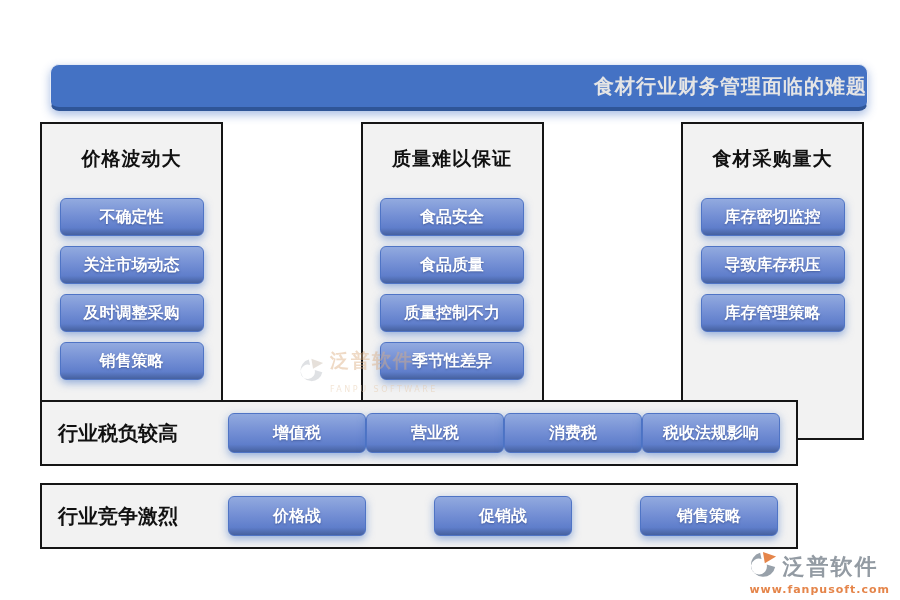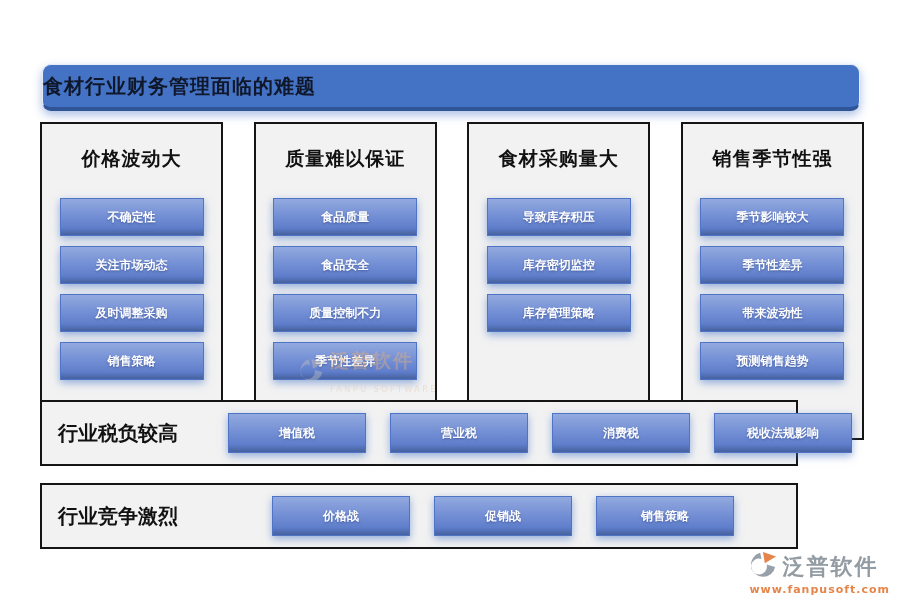--- a/index.html
+++ b/index.html
@@ -3,69 +3,69 @@
 <meta charset="utf-8">
 <style>
   html,body { margin:0; padding:0; }
   body {
     width:900px; height:600px; position:relative; overflow:hidden;
     background:#ffffff;
     font-family:"DejaVu Sans","Liberation Sans",sans-serif;
   }
   
   .banner {
-    position:absolute; left:42px; top:64px; width:816px; height:42px;
+    position:absolute; left:50px; top:64px; width:816px; height:42px;
     background:#4472C4;
     border:1px solid #e7ecf6;
     border-bottom:4px solid #2F5597;
     border-radius:9px;
     box-shadow:0 4px 10px rgba(68,114,196,.45);
-    display:flex; align-items:center; justify-content:flex-start;
-    color:#0f172a; font-size:20px; font-weight:bold; letter-spacing:1px;
+    display:flex; align-items:center; justify-content:flex-end;
+    color:#e5e5e5; font-size:20px; font-weight:bold; letter-spacing:1px;
   }
   
   .columns {
     position:absolute; left:40px; top:122px; width:824px; height:270px;
     display:flex; justify-content:space-between;
   }
   .column {
     width:183px; height:318px; box-sizing:border-box;
     background:#F2F2F2; border:2px solid #151515;
     display:flex; flex-direction:column; align-items:center;
     padding-top:22px;
   }
   .col-header {
     font-size:19px; font-weight:bold; color:#111111;
     letter-spacing:1px; margin-bottom:26px; white-space:nowrap;
   }
   .btn {
     background:linear-gradient(180deg,#93abdf 0%,#7archae 0%);
     background:linear-gradient(180deg,#92aadf 0%,#7590d5 45%,#5f7ecb 80%,#46619f 100%);
-    border:1px solid #4f74c5; border-radius:0;
-    color:#ffffff; font-weight:bold; font-size:12px; white-space:nowrap;
+    border:1px solid #4f74c5; border-radius:6px;
+    color:#ffffff; font-weight:bold; font-size:16px; white-space:nowrap;
     display:flex; align-items:center; justify-content:center;
     text-shadow:0 1px 2px rgba(40,60,120,.55);
     box-shadow:0 3px 8px rgba(68,114,196,.55);
     cursor:pointer;
   }
   .col-btn { width:142px; height:36px; margin-bottom:10px; flex:0 0 auto; }
   
   .row-panel {
     position:absolute; left:40px; width:758px; height:66px; box-sizing:border-box;
     background:#F2F2F2; border:2px solid #151515;
     display:flex; align-items:center;
     padding:0 18px 0 16px;
   }
   .row-tax { top:400px; }
   .row-comp { top:483px; }
   .row-label {
     width:170px; flex:0 0 170px;
     font-size:20px; font-weight:bold; color:#111111; white-space:nowrap;
   }
-  .row-buttons { flex:1; display:flex; justify-content:center;gap:24px; }
+  .row-buttons { flex:1; display:flex; justify-content:space-between; }
   .row-btn { width:136px; height:38px; }
   
   .watermark {
     position:absolute; left:297px; top:351px;
     display:flex; align-items:center; gap:6px;
     opacity:.45; pointer-events:none;
   }
   .wm-textcol { display:flex; flex-direction:column; line-height:1; }
   .wm-brand { font-size:19px; font-weight:bold; color:#dcae82; letter-spacing:2px; }
   .wm-sub { font-size:8px; color:#e4c6a6; letter-spacing:2.5px; margin-top:16px; }
@@ -90,40 +90,33 @@
   <div class="column">
     <div class="col-header">价格波动大</div>
     <div class="btn col-btn">不确定性</div>
     <div class="btn col-btn">关注市场动态</div>
     <div class="btn col-btn">及时调整采购</div>
     <div class="btn col-btn">销售策略</div>
   </div>
 
   <div class="column">
     <div class="col-header">质量难以保证</div>
+    <div class="btn col-btn">食品安全</div>
     <div class="btn col-btn">食品质量</div>
-    <div class="btn col-btn">食品安全</div>
     <div class="btn col-btn">质量控制不力</div>
     <div class="btn col-btn">季节性差异</div>
   </div>
 
   <div class="column">
     <div class="col-header">食材采购量大</div>
+    <div class="btn col-btn">库存密切监控</div>
     <div class="btn col-btn">导致库存积压</div>
-    <div class="btn col-btn">库存密切监控</div>
     <div class="btn col-btn">库存管理策略</div>
   </div>
 
-  <div class="column">
-    <div class="col-header">销售季节性强</div>
-    <div class="btn col-btn">季节影响较大</div>
-    <div class="btn col-btn">季节性差异</div>
-    <div class="btn col-btn">带来波动性</div>
-    <div class="btn col-btn">预测销售趋势</div>
-  </div>
 
 </div>
 
 <div class="row-panel row-tax">
   <div class="row-label">行业税负较高</div>
   <div class="row-buttons">
     <div class="btn row-btn">增值税</div>
     <div class="btn row-btn">营业税</div>
     <div class="btn row-btn">消费税</div>
     <div class="btn row-btn">税收法规影响</div>

